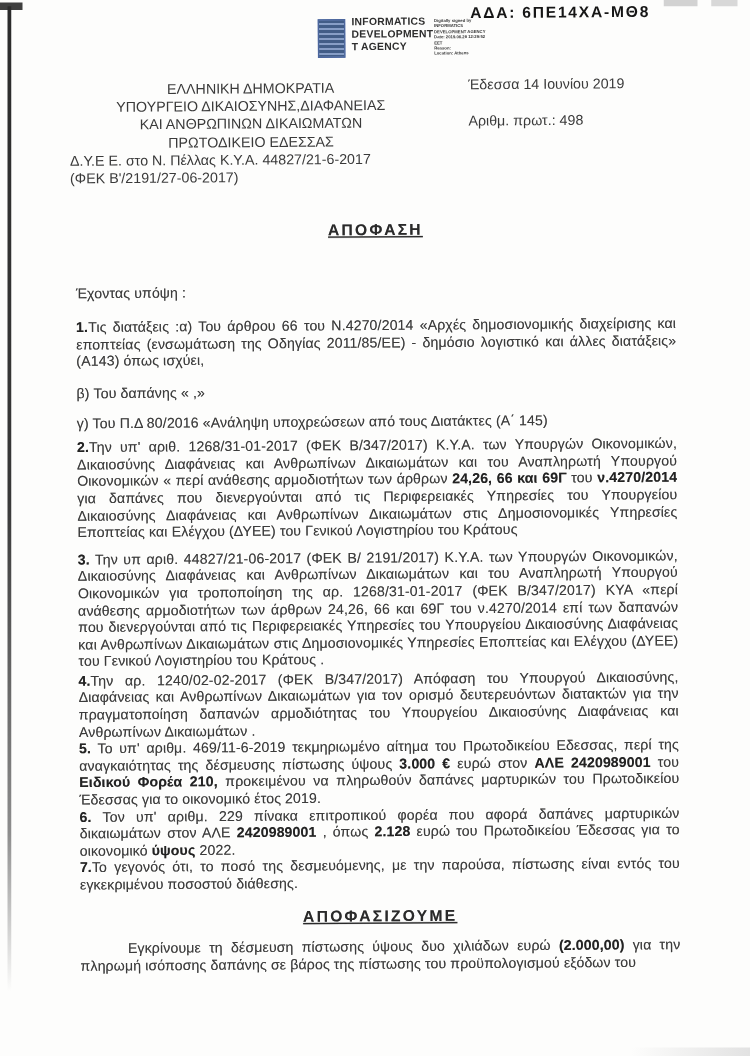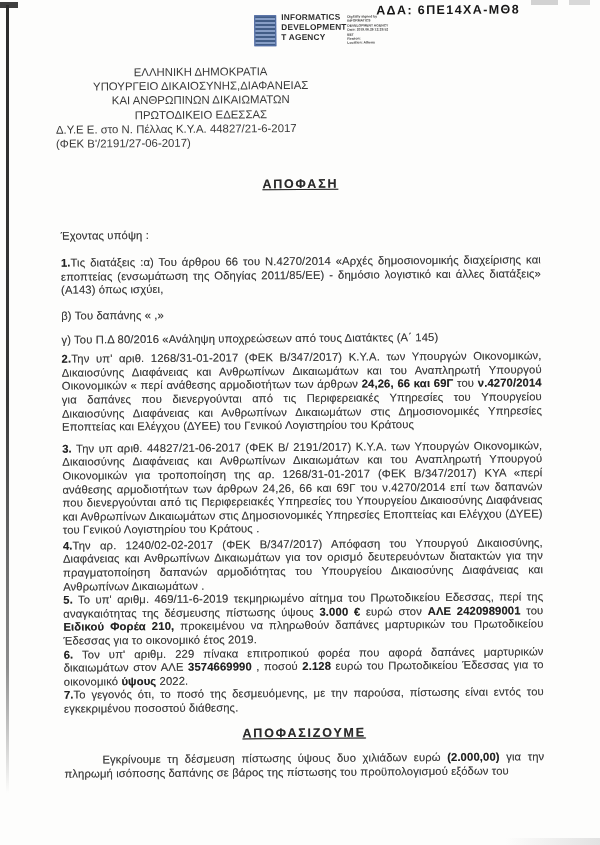--- a/index.html
+++ b/index.html
@@ -94,33 +94,37 @@
           <div>ΥΠΟΥΡΓΕΙΟ ΔΙΚΑΙΟΣΥΝΗΣ,ΔΙΑΦΑΝΕΙΑΣ</div>
           <div>ΚΑΙ  ΑΝΘΡΩΠΙΝΩΝ  ΔΙΚΑΙΩΜΑΤΩΝ</div>
           <div>ΠΡΩΤΟΔΙΚΕΙΟ ΕΔΕΣΣΑΣ</div>
         </div>
       <div class="lblock">
           <div>Δ.Υ.Ε Ε. στο Ν. Πέλλας Κ.Υ.Α. 44827/21-6-2017</div>
           <div>(ΦΕΚ  Β'/2191/27-06-2017)</div>
         </div>
     </div>
 
+    <div class="hright">
+      <div>Έδεσσα 14 Ιουνίου 2019</div>
+      <div class="proto">Αριθμ. πρωτ.: 498</div>
+    </div>
 
     <div class="main">
       <div class="title">ΑΠΟΦΑΣΗ</div>
       <div class="preamble">Έχοντας υπόψη :</div>
       <div>
           <p class="para p0"><span class="b">1.</span><span>Τις διατάξεις :α) Του άρθρου 66 του Ν.4270/2014 «Αρχές δημοσιονομικής διαχείρισης και εποπτείας (ενσωμάτωση της Οδηγίας 2011/85/ΕΕ) - δημόσιο λογιστικό και άλλες διατάξεις» (Α143) όπως ισχύει,</span></p>
           <p class="para p1"><span>β) Του δαπάνης « ,»</span></p>
           <p class="para p2"><span>γ) Του Π.Δ  80/2016 «Ανάληψη υποχρεώσεων από τους Διατάκτες (Α΄ 145)</span></p>
           <p class="para p3"><span class="b">2.</span><span>Την υπ' αριθ. 1268/31-01-2017 (ΦΕΚ Β/347/2017) Κ.Υ.Α.   των Υπουργών Οικονομικών, Δικαιοσύνης Διαφάνειας και Ανθρωπίνων Δικαιωμάτων και του Αναπληρωτή Υπουργού Οικονομικών « περί ανάθεσης αρμοδιοτήτων των άρθρων </span><span class="b">24,26, 66 και 69Γ</span><span> του </span><span class="b">ν.4270/2014</span><span> για δαπάνες που διενεργούνται από τις Περιφερειακές Υπηρεσίες του Υπουργείου Δικαιοσύνης Διαφάνειας και Ανθρωπίνων Δικαιωμάτων στις Δημοσιονομικές Υπηρεσίες Εποπτείας και Ελέγχου (ΔΥΕΕ) του Γενικού Λογιστηρίου του Κράτους</span></p>
           <p class="para p4"><span class="b">3.</span><span> Την υπ αριθ. 44827/21-06-2017 (ΦΕΚ Β/ 2191/2017) Κ.Υ.Α. των Υπουργών Οικονομικών, Δικαιοσύνης Διαφάνειας και Ανθρωπίνων Δικαιωμάτων και του Αναπληρωτή Υπουργού Οικονομικών για τροποποίηση της αρ. 1268/31-01-2017 (ΦΕΚ Β/347/2017) ΚΥΑ «περί ανάθεσης αρμοδιοτήτων των άρθρων 24,26, 66 και 69Γ του ν.4270/2014 επί των δαπανών που διενεργούνται από τις Περιφερειακές Υπηρεσίες του Υπουργείου Δικαιοσύνης Διαφάνειας και Ανθρωπίνων Δικαιωμάτων στις Δημοσιονομικές Υπηρεσίες Εποπτείας και Ελέγχου (ΔΥΕΕ) του Γενικού Λογιστηρίου του Κράτους .</span></p>
           <p class="para p5"><span class="b">4.</span><span>Την αρ. 1240/02-02-2017 (ΦΕΚ Β/347/2017) Απόφαση του Υπουργού Δικαιοσύνης, Διαφάνειας και Ανθρωπίνων Δικαιωμάτων για τον ορισμό δευτερευόντων διατακτών για την πραγματοποίηση δαπανών αρμοδιότητας του Υπουργείου Δικαιοσύνης Διαφάνειας και Ανθρωπίνων Δικαιωμάτων .</span></p>
           <p class="para p6"><span class="b">5.</span><span> Το υπ' αριθμ. 469/11-6-2019   τεκμηριωμένο αίτημα του Πρωτοδικείου  Εδεσσας, περί της αναγκαιότητας της δέσμευσης πίστωσης ύψους </span><span class="b">3.000 €</span><span> ευρώ στον </span><span class="b">ΑΛΕ 2420989001</span><span> του </span><span class="b">Ειδικού Φορέα 210,</span><span> προκειμένου να πληρωθούν δαπάνες μαρτυρικών του  Πρωτοδικείου Έδεσσας για το οικονομικό έτος 2019.</span></p>
-          <p class="para p7"><span class="b">6.</span><span> Τον  υπ' αριθμ. 229  πίνακα επιτροπικού φορέα  που  αφορά δαπάνες μαρτυρικών δικαιωμάτων στον ΑΛΕ </span><span class="b">3574669990</span><span> , ποσού </span><span class="b">2.128</span><span> ευρώ του  Πρωτοδικείου Έδεσσας για το οικονομικό </span><span class="b">ύψους</span><span>  2022.</span></p>
+          <p class="para p7"><span class="b">6.</span><span> Τον  υπ' αριθμ. 229  πίνακα επιτροπικού φορέα  που  αφορά δαπάνες μαρτυρικών δικαιωμάτων στον ΑΛΕ </span><span class="b">2420989001</span><span> , όπως </span><span class="b">2.128</span><span> ευρώ του  Πρωτοδικείου Έδεσσας για το οικονομικό </span><span class="b">ύψους</span><span>  2022.</span></p>
           <p class="para p8"><span class="b">7.</span><span>Το γεγονός ότι, το ποσό της δεσμευόμενης, με την παρούσα, πίστωσης είναι εντός του εγκεκριμένου ποσοστού διάθεσης.</span></p>
         </div>
       <div class="title verdict">ΑΠΟΦΑΣΙΖΟΥΜΕ</div>
       <p class="para closing"><span>Εγκρίνουμε τη δέσμευση πίστωσης ύψους δυο χιλιάδων ευρώ </span><span class="b">(2.000,00)</span><span> για την πληρωμή ισόποσης δαπάνης σε βάρος της πίστωσης του προϋπολογισμού εξόδων του</span></p>
     </div>
 
   </div>
 </div>
 
 </body></html>

